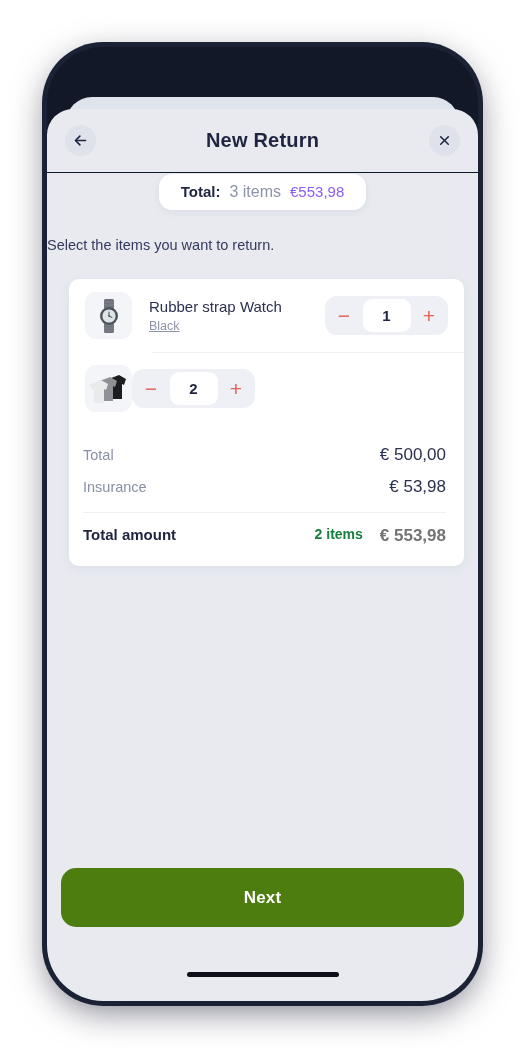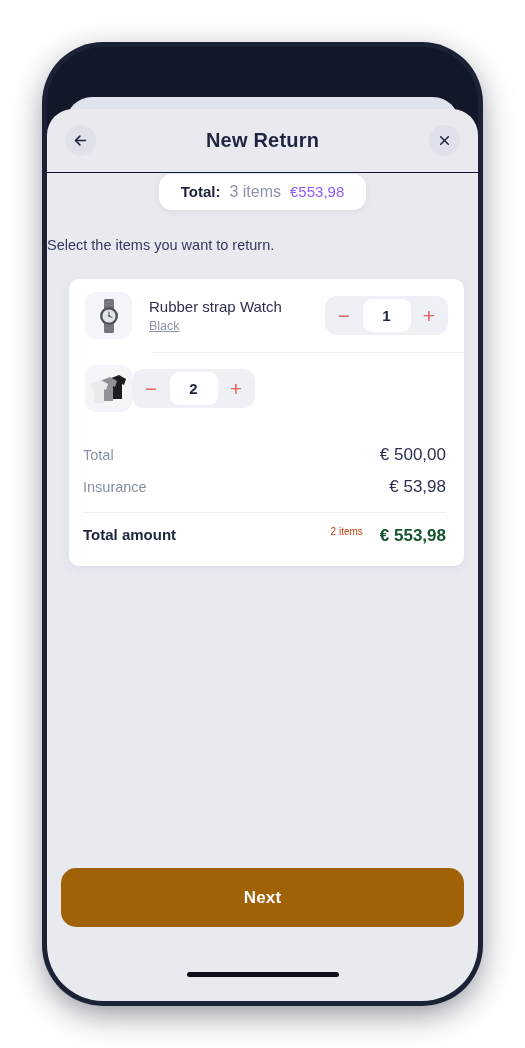--- a/index.html
+++ b/index.html
@@ -239,38 +239,39 @@
     align-items: flex-start;
     padding: 9px 0 14px 0;
   }
   #total-amount-label {
     font-size: 15px;
     font-weight: bold;
     color: #1f2440;
     flex: 1;
   }
   #total-amount-items {
-    font-size: 10px;
-    color: #c2410c;
+    font-size: 14px;
+    color: #15803d;
     margin-right: 17px;
+    font-weight: bold;
   }
   #total-amount-value {
     font-size: 17px;
     font-weight: bold;
-    color: #14532d;
+    color: #737373;
   }
 
   
   #next-button {
     position: absolute;
     left: 14px;
     right: 14px;
     bottom: 74px;
     height: 59px;
-    background: #a16207;
+    background: #4d7c0f;
     color: #ffffff;
     border: none;
     border-radius: 15px;
     font-size: 17px;
     font-weight: bold;
     font-family: "Liberation Sans", sans-serif;
     cursor: pointer;
     letter-spacing: 0.2px;
   }
 

